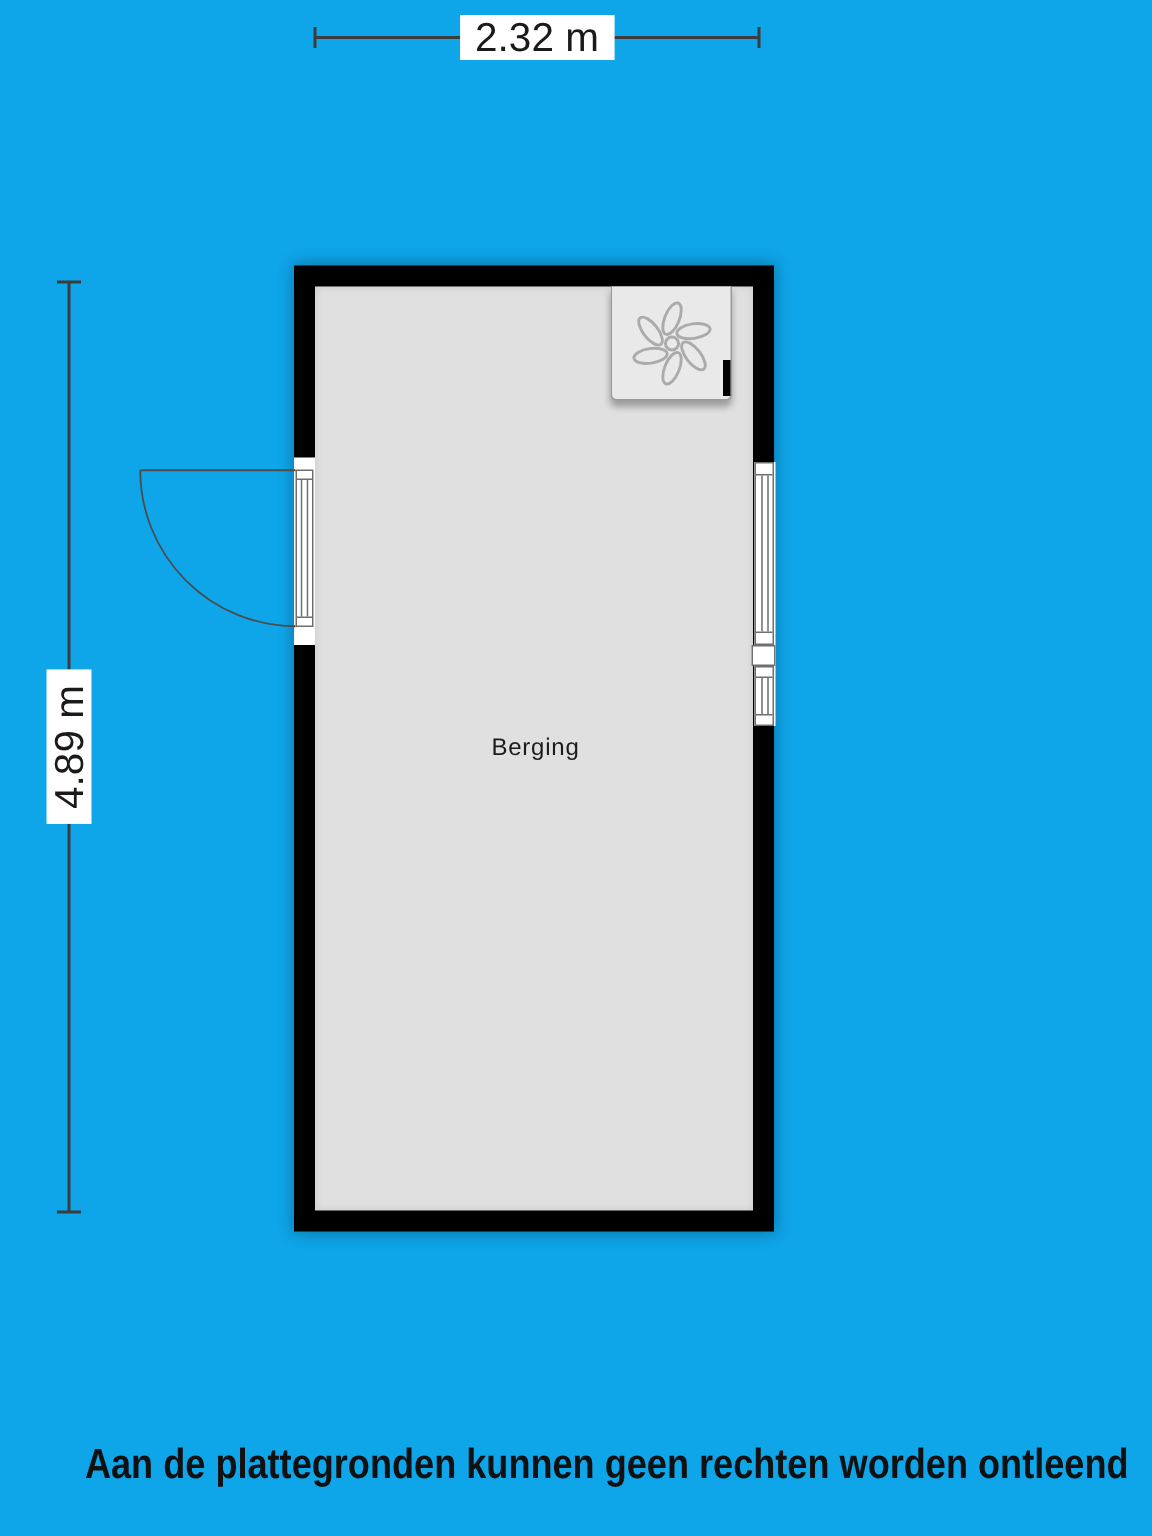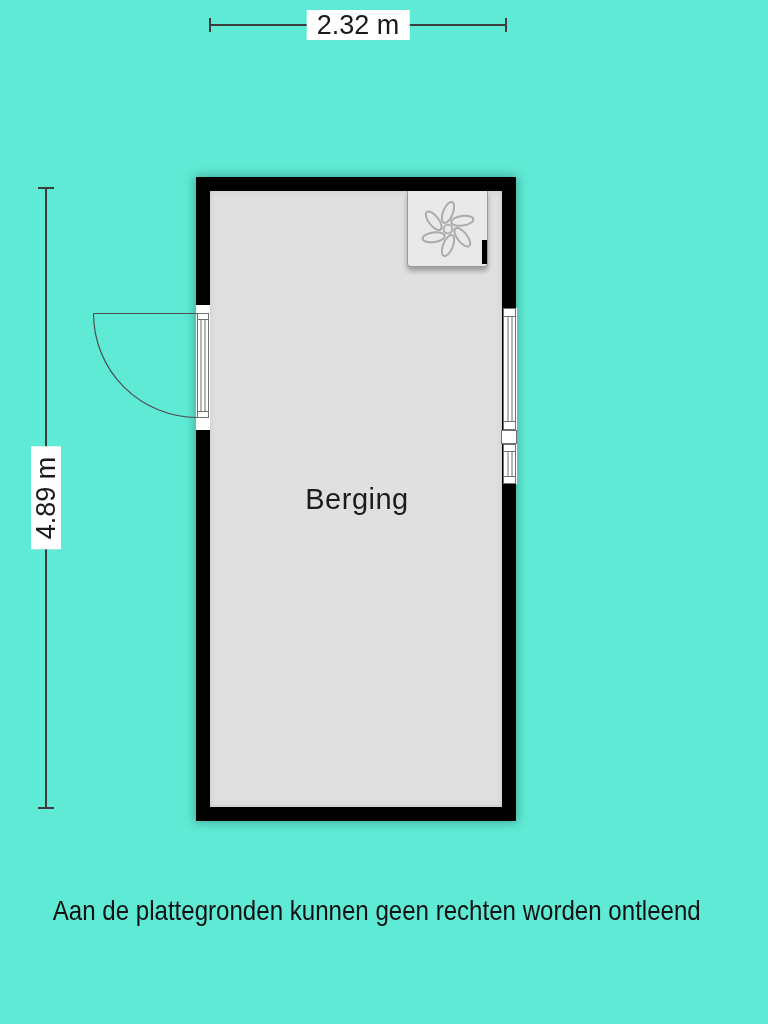--- a/index.html
+++ b/index.html
@@ -1,17 +1,17 @@
 <!DOCTYPE html>
 <html><head>
 <meta charset="utf-8">
 <style>
   html,body{margin:0;padding:0;background:#ffffff;}
   .canvas{
-    position:relative;width:768px;height:1024px;background:#5eead4;overflow:hidden;
+    position:relative;width:768px;height:1024px;background:#0ea5e9;overflow:hidden;
     font-family:"Liberation Sans",sans-serif;color:#1a1a1a;
   }
   
   .dim-line{position:absolute;background:#3c3c3c;}
   .dim-label{
     position:absolute;background:#ffffff;padding:0 10px;
     font-size:27px;color:#1a1a1a;white-space:nowrap;line-height:30px;
   }
   .dim-label.horiz{left:358px;top:10px;transform:translateX(-50%);}
   .dim-label.vert{left:46px;top:498px;transform:translate(-50%,-50%) rotate(-90deg);}
@@ -19,21 +19,21 @@
   .building{
     position:absolute;left:196px;top:177px;width:320px;height:644px;
     background:#000000;box-shadow:0 0 10px 1px rgba(0,0,0,0.30);
   }
   .interior{
     position:absolute;left:14px;top:14px;right:14px;bottom:14px;
     background:#e0e0e0;box-shadow:inset 0 0 6px rgba(0,0,0,0.10);
   }
   .room-label{
     position:absolute;left:357px;top:499px;transform:translate(-50%,-50%);
-    font-size:29px;letter-spacing:0.5px;color:#1c1c1c;white-space:nowrap;
+    font-size:16px;letter-spacing:0.5px;color:#1c1c1c;white-space:nowrap;
   }
   
   .fan-box{
     position:absolute;left:407px;top:191px;width:81px;height:76px;
     background:#e9e9e9;border:1px solid #9a9a9a;border-top:none;
     border-radius:0 0 4px 4px;box-shadow:0 4px 5px rgba(0,0,0,0.30);
     display:flex;align-items:center;justify-content:center;box-sizing:border-box;
   }
   .fan-box .pipe-tick{
     position:absolute;right:0;bottom:2px;width:5px;height:24px;background:#000000;
@@ -47,21 +47,21 @@
     position:absolute;left:50%;transform:translateX(-50%);width:5px;
     border-left:1px solid #6f6f6f;border-right:1px solid #6f6f6f;box-sizing:border-box;
   }
   .window .cap{position:absolute;left:0;right:0;height:1px;background:#6f6f6f;}
   .mullion{
     position:absolute;left:501px;top:430px;width:16px;height:14px;
     background:#ffffff;border:1px solid #6f6f6f;box-sizing:border-box;
   }
   .swing-overlay{position:absolute;left:0;top:0;pointer-events:none;}
   
-  .footer{position:absolute;left:0;right:0;top:895px;text-align:left;color:#111111;}
+  .footer{position:absolute;left:0;right:0;top:960px;text-align:left;color:#111111;font-weight:bold;}
   .footer .line{font-size:28px;line-height:32px;white-space:nowrap;}
   .footer .squeeze{display:inline-block;transform:scaleX(0.86);transform-origin:center;}
 </style>
 </head>
 <body>
 
 <div class="canvas">
 
   <div>
     <div class="dim-line" style="left:210px;top:24px;width:296px;height:2px;"></div>

